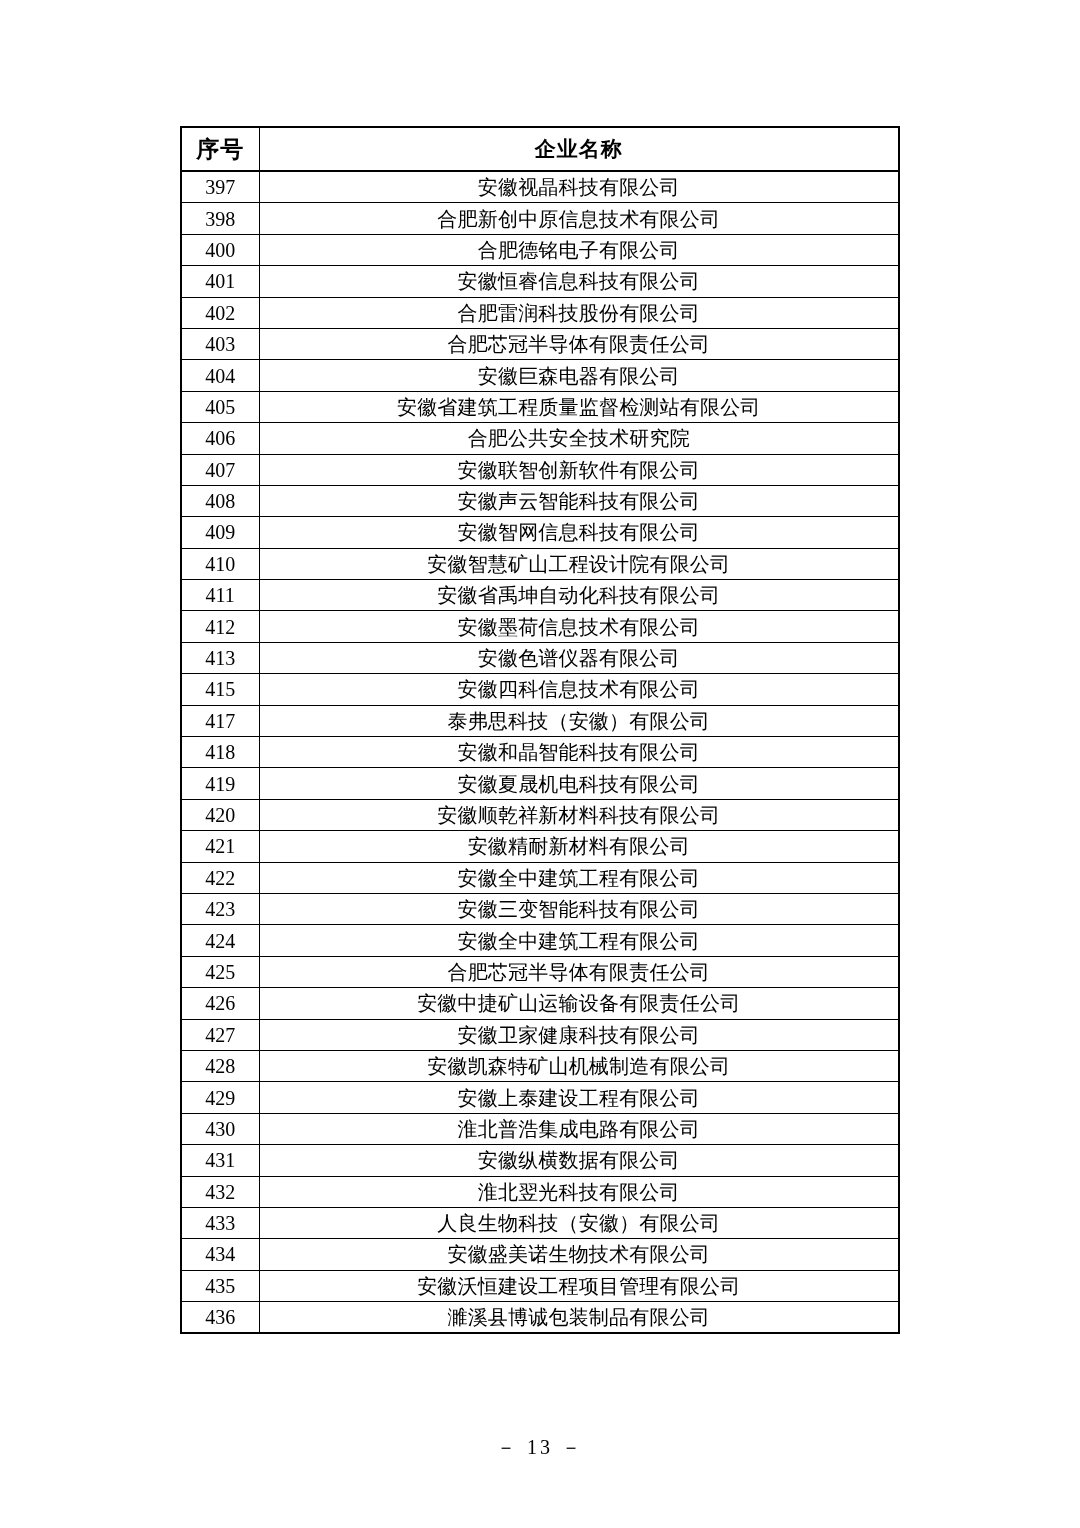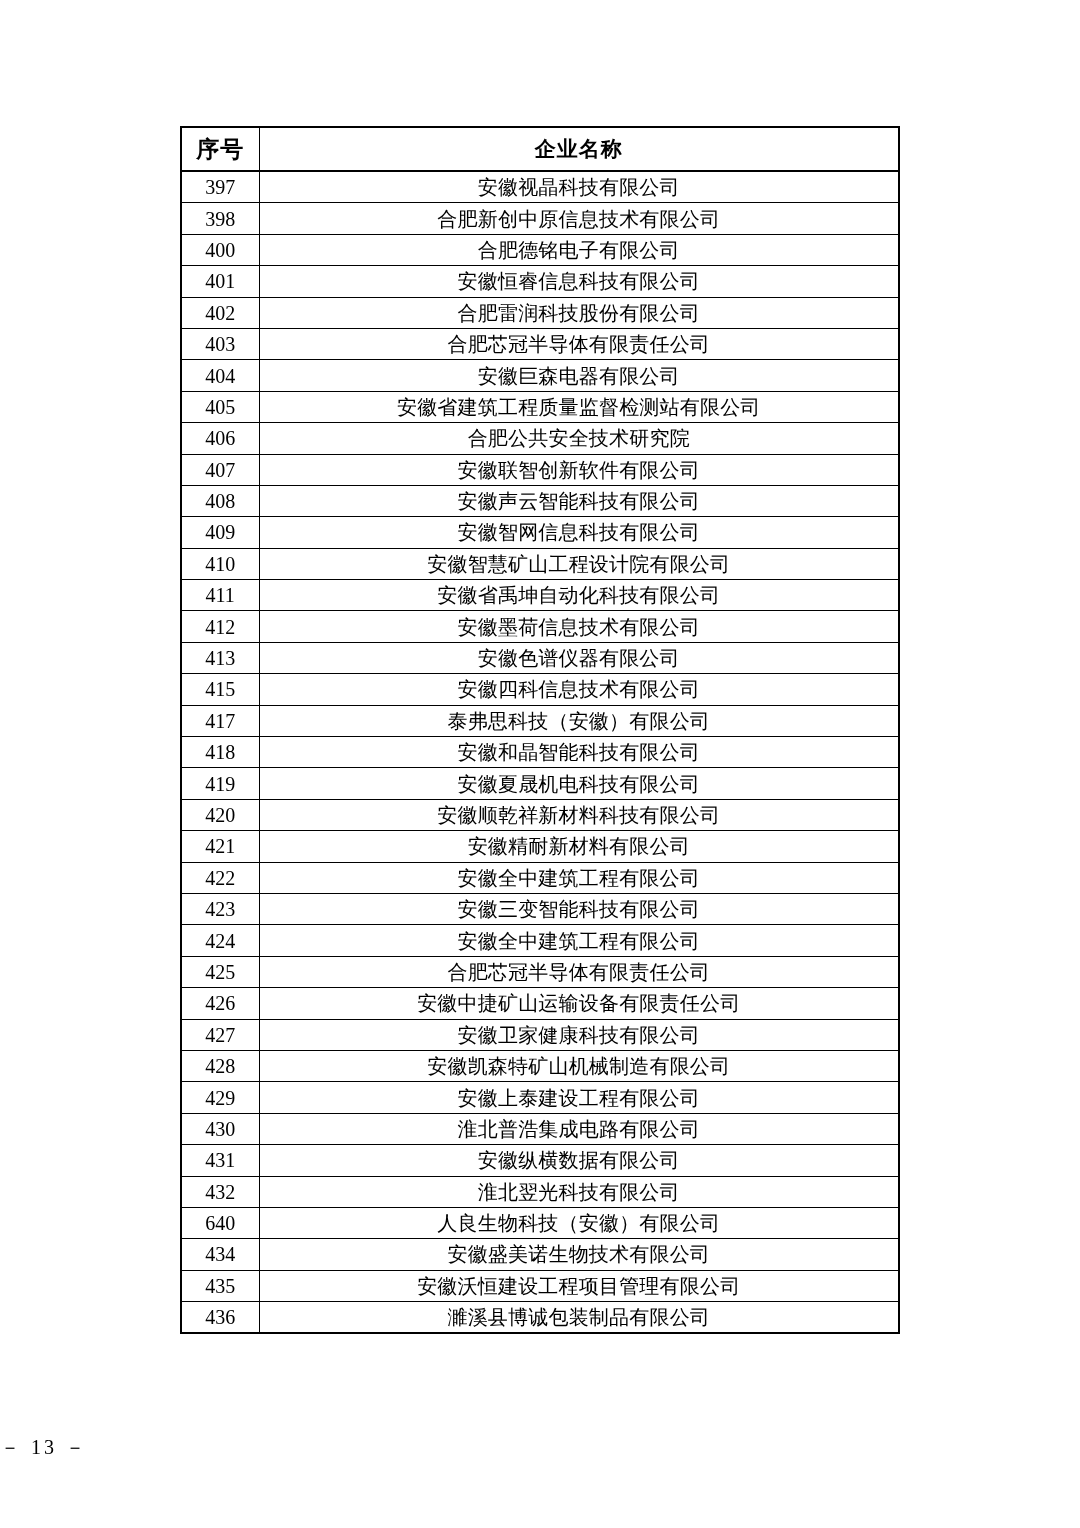--- a/index.html
+++ b/index.html
@@ -71,20 +71,21 @@
   table.listing tbody td.name {
     font-size: 20px;
     letter-spacing: 0.2px;
     margin-top: 20px;
   }
   .page-footer {
     position: absolute;
     left: 0;
     top: 1434px;
     width: 1080px;
+    text-align: center;
     font-size: 20px;
     letter-spacing: 3px;
     font-family: "Liberation Serif", "DejaVu Serif", serif;
   }
 </style>
 </head>
 <body>
 
 <div class="page">
 
@@ -227,21 +228,21 @@
           </tr>
           <tr>
             <td class="idx">431</td>
             <td class="name">安徽纵横数据有限公司</td>
           </tr>
           <tr>
             <td class="idx">432</td>
             <td class="name">淮北翌光科技有限公司</td>
           </tr>
           <tr>
-            <td class="idx">640</td>
+            <td class="idx">433</td>
             <td class="name">人良生物科技（安徽）有限公司</td>
           </tr>
           <tr>
             <td class="idx">434</td>
             <td class="name">安徽盛美诺生物技术有限公司</td>
           </tr>
           <tr>
             <td class="idx">435</td>
             <td class="name">安徽沃恒建设工程项目管理有限公司</td>
           </tr>

